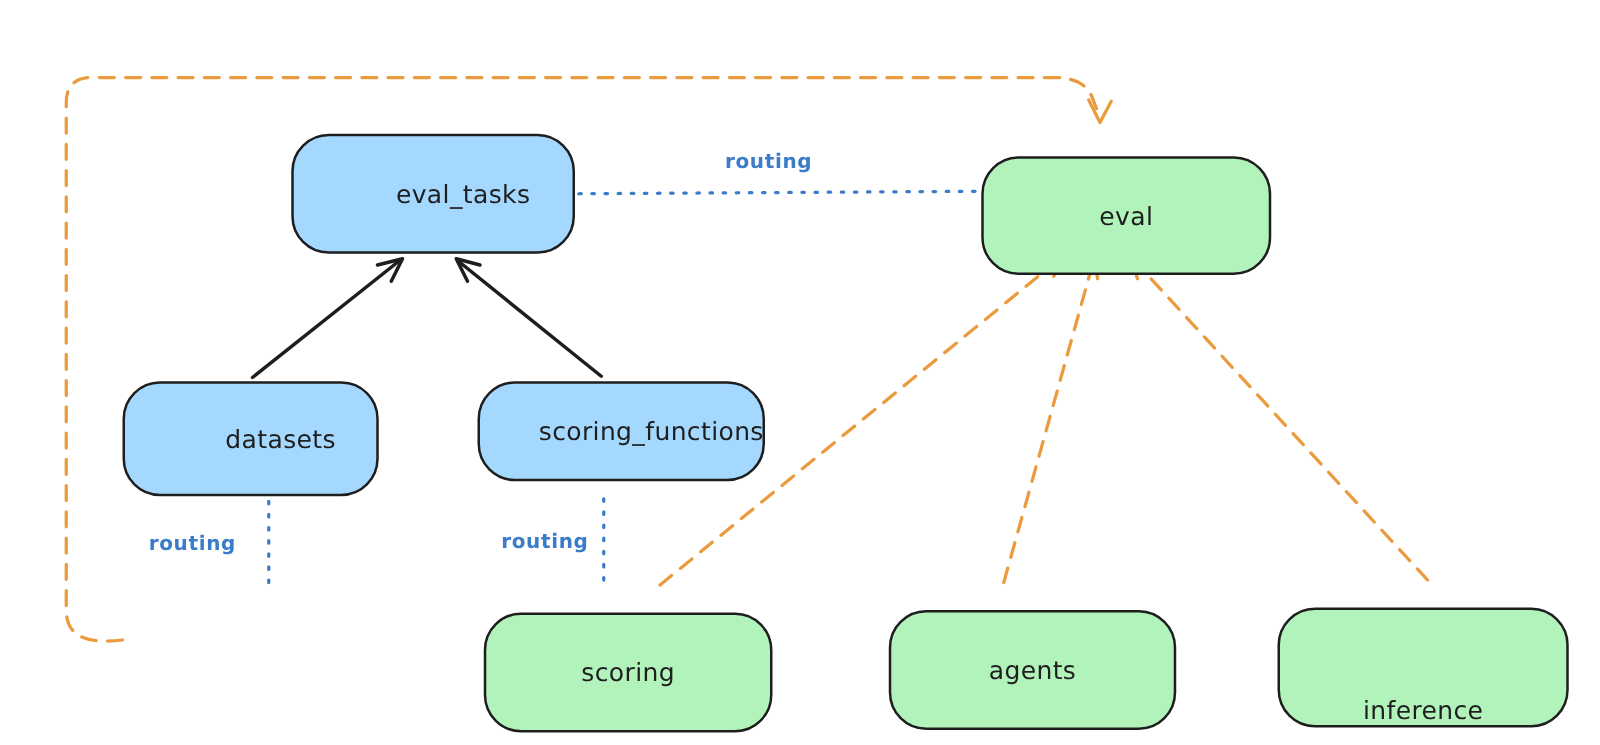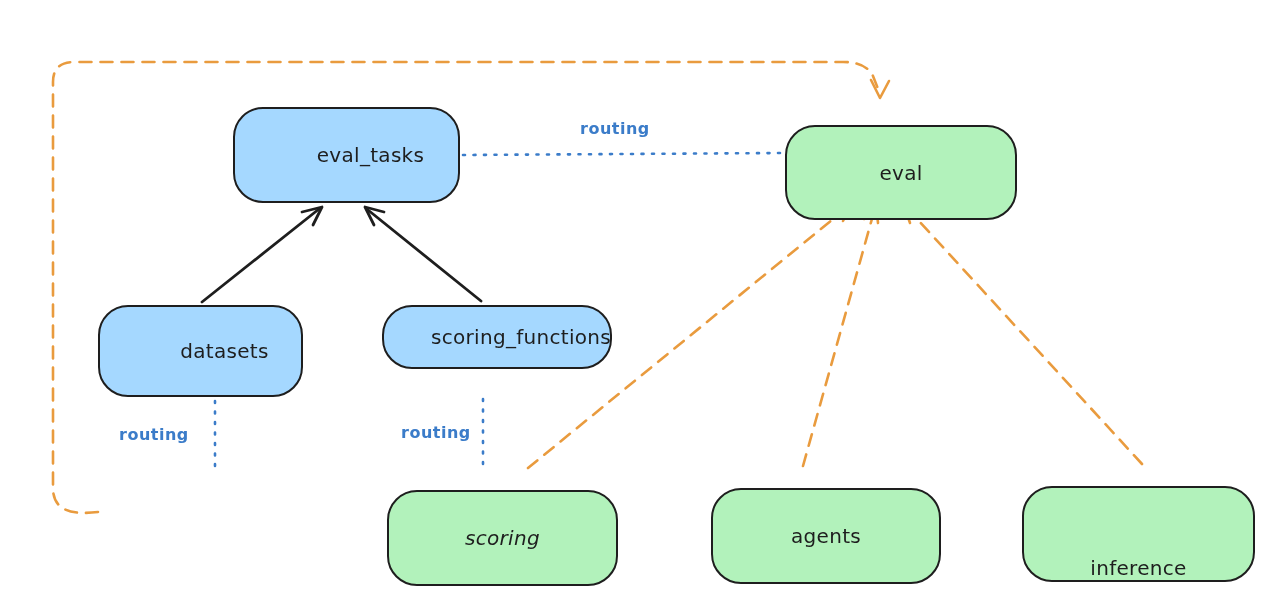--- a/index.html
+++ b/index.html
@@ -65,26 +65,26 @@
   </div>
 
   <div class="node green" style="left:785px;top:105px;width:232px;height:95px;">
     <span>eval</span>
   </div>
 
   <div class="node blue" style="left:98px;top:305px;width:205px;height:92px;">
     <span>datasets</span>
   </div>
 
-  <div class="node blue" style="left:382px;top:305px;width:230px;height:64px;">
+  <div class="node blue" style="left:382px;top:305px;width:230px;height:80px;">
     <span>scoring_functions</span>
   </div>
 
 
-  <div class="node green" style="left:387px;top:470px;width:231px;height:96px;font-style:italic;">
+  <div class="node green" style="left:387px;top:470px;width:231px;height:96px;">
     <span>scoring</span>
   </div>
 
   <div class="node green" style="left:711px;top:468px;width:230px;height:96px;">
     <span>agents</span>
   </div>
 
   <div class="node green" style="left:1022px;top:466px;width:233px;height:96px;align-items:flex-end;">
     <span>inference</span>
   </div>

